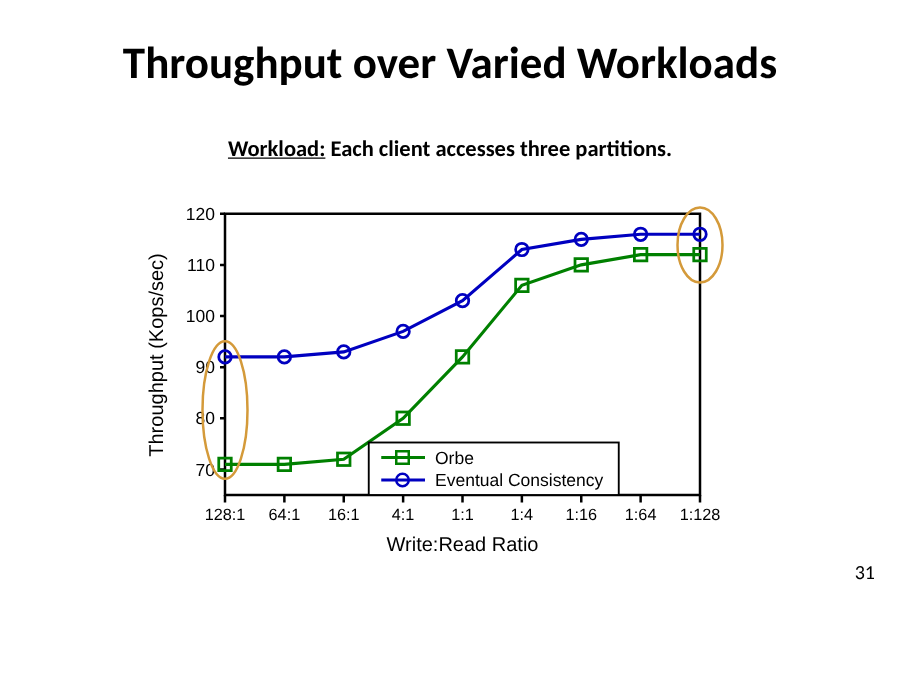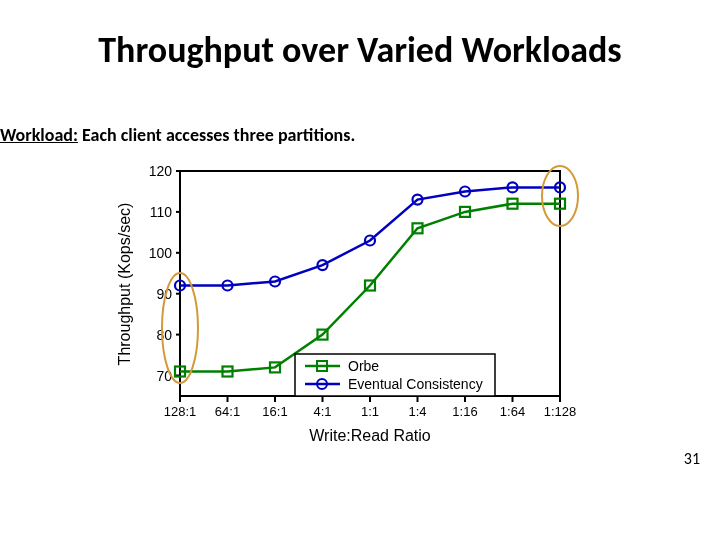--- a/index.html
+++ b/index.html
@@ -1,18 +1,18 @@
 <!DOCTYPE html>
 <html><head>
 <meta charset="utf-8">
 <style>
   html,body{margin:0;padding:0;width:720px;height:540px;background:#fff;font-family:Calibri,Arial,sans-serif;color:#000}
   .slide{position:relative;width:720px;height:504px}
   .title{position:absolute;top:28px;left:0;right:0;text-align:center;font-size:36px;font-weight:700}
-  .sub{position:absolute;top:124px;left:0;right:0;font-size:18px;font-weight:700}
+  .sub{position:absolute;top:108px;left:0;right:0;text-align:center;font-size:18px;font-weight:700}
   .sub u{text-decoration:underline}
   .chartwrap{position:absolute;top:156px;left:110px;width:500px;height:300px}
   svg{display:block}
   .caption{position:absolute;top:480px;left:60px;right:60px;text-align:center;font-size:18px;font-weight:700;line-height:1.2}
   .pnum{position:absolute;right:20px;bottom:36px;font-size:16px}
 </style>
 </head>
 <body>
 
 <div class="slide">

